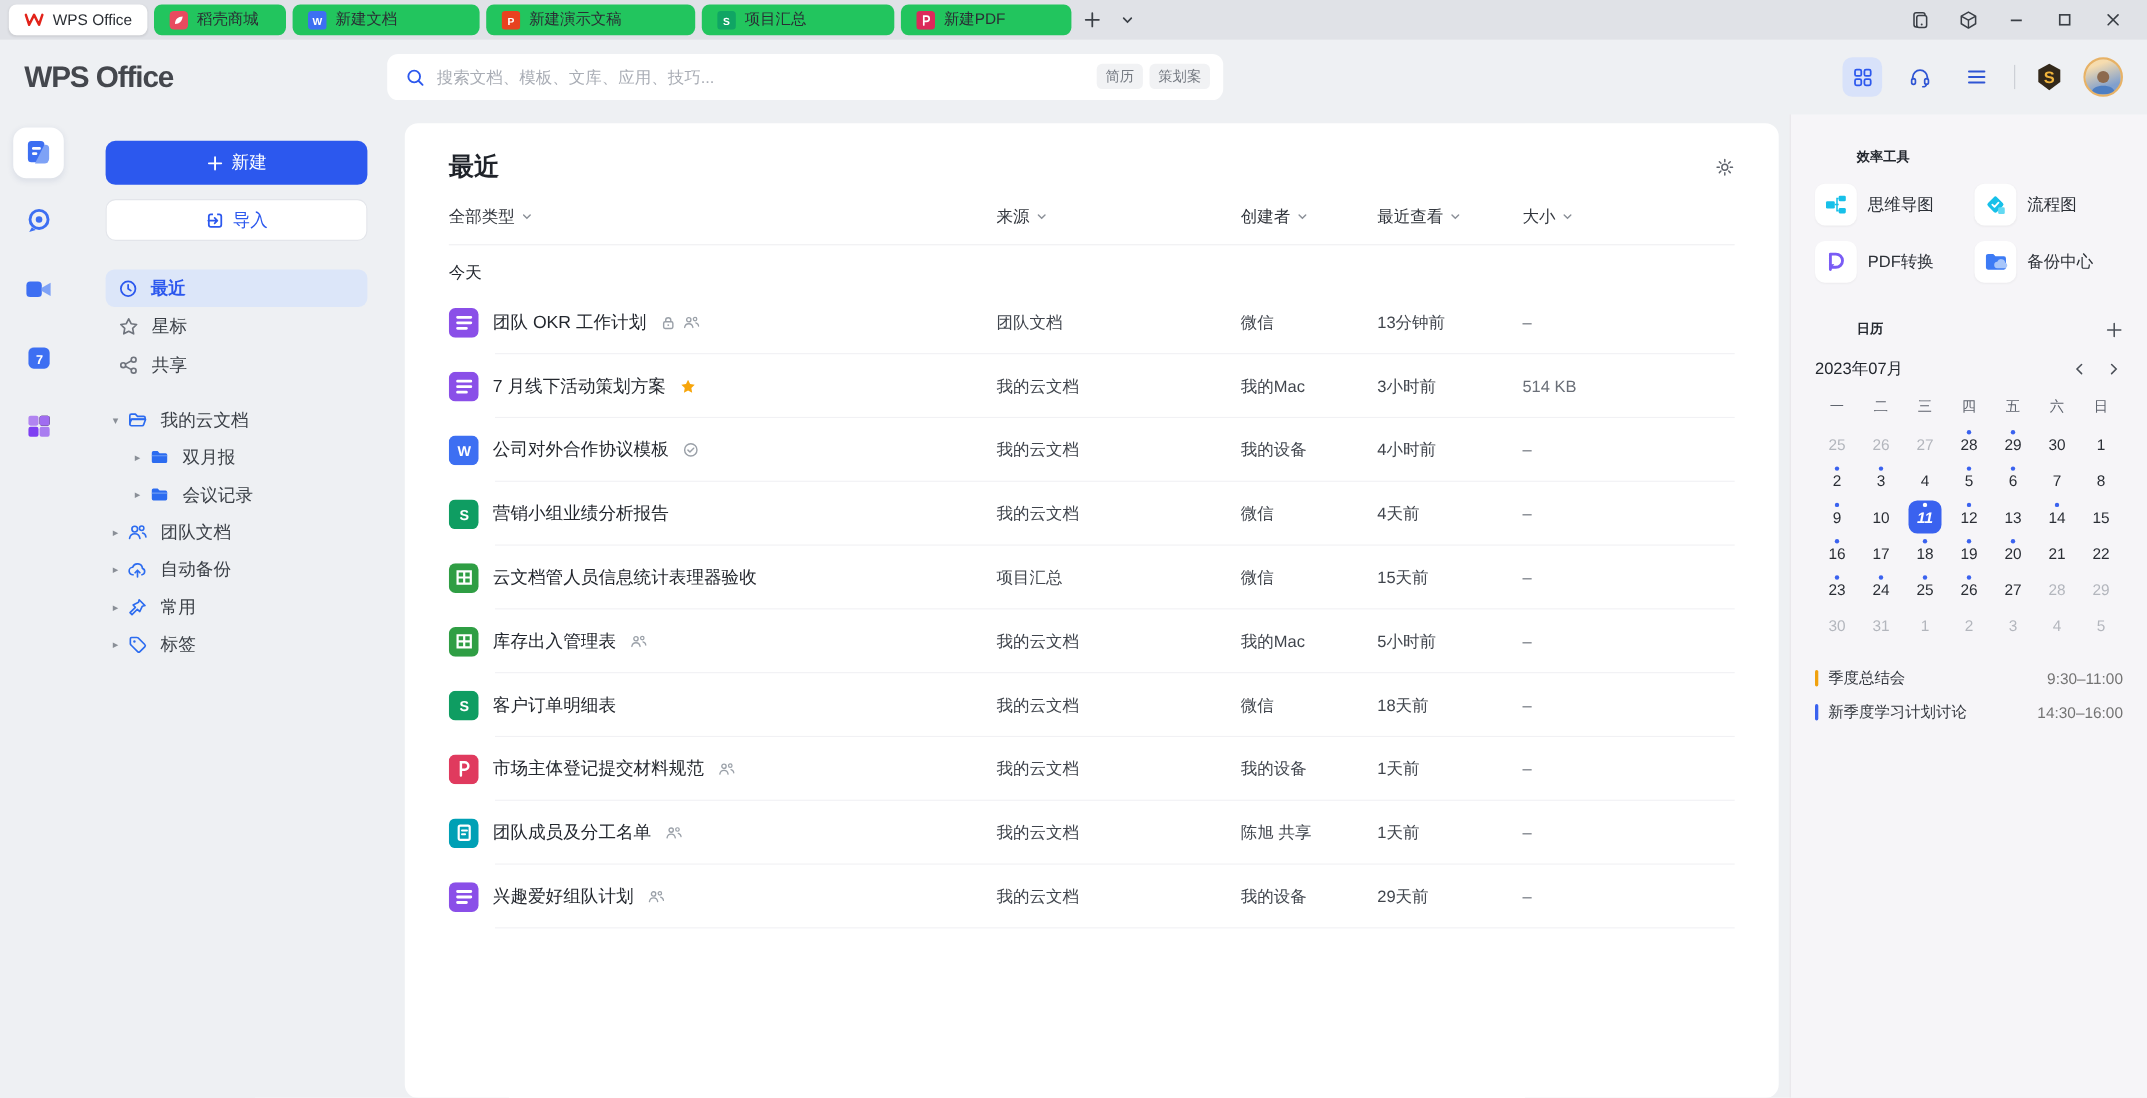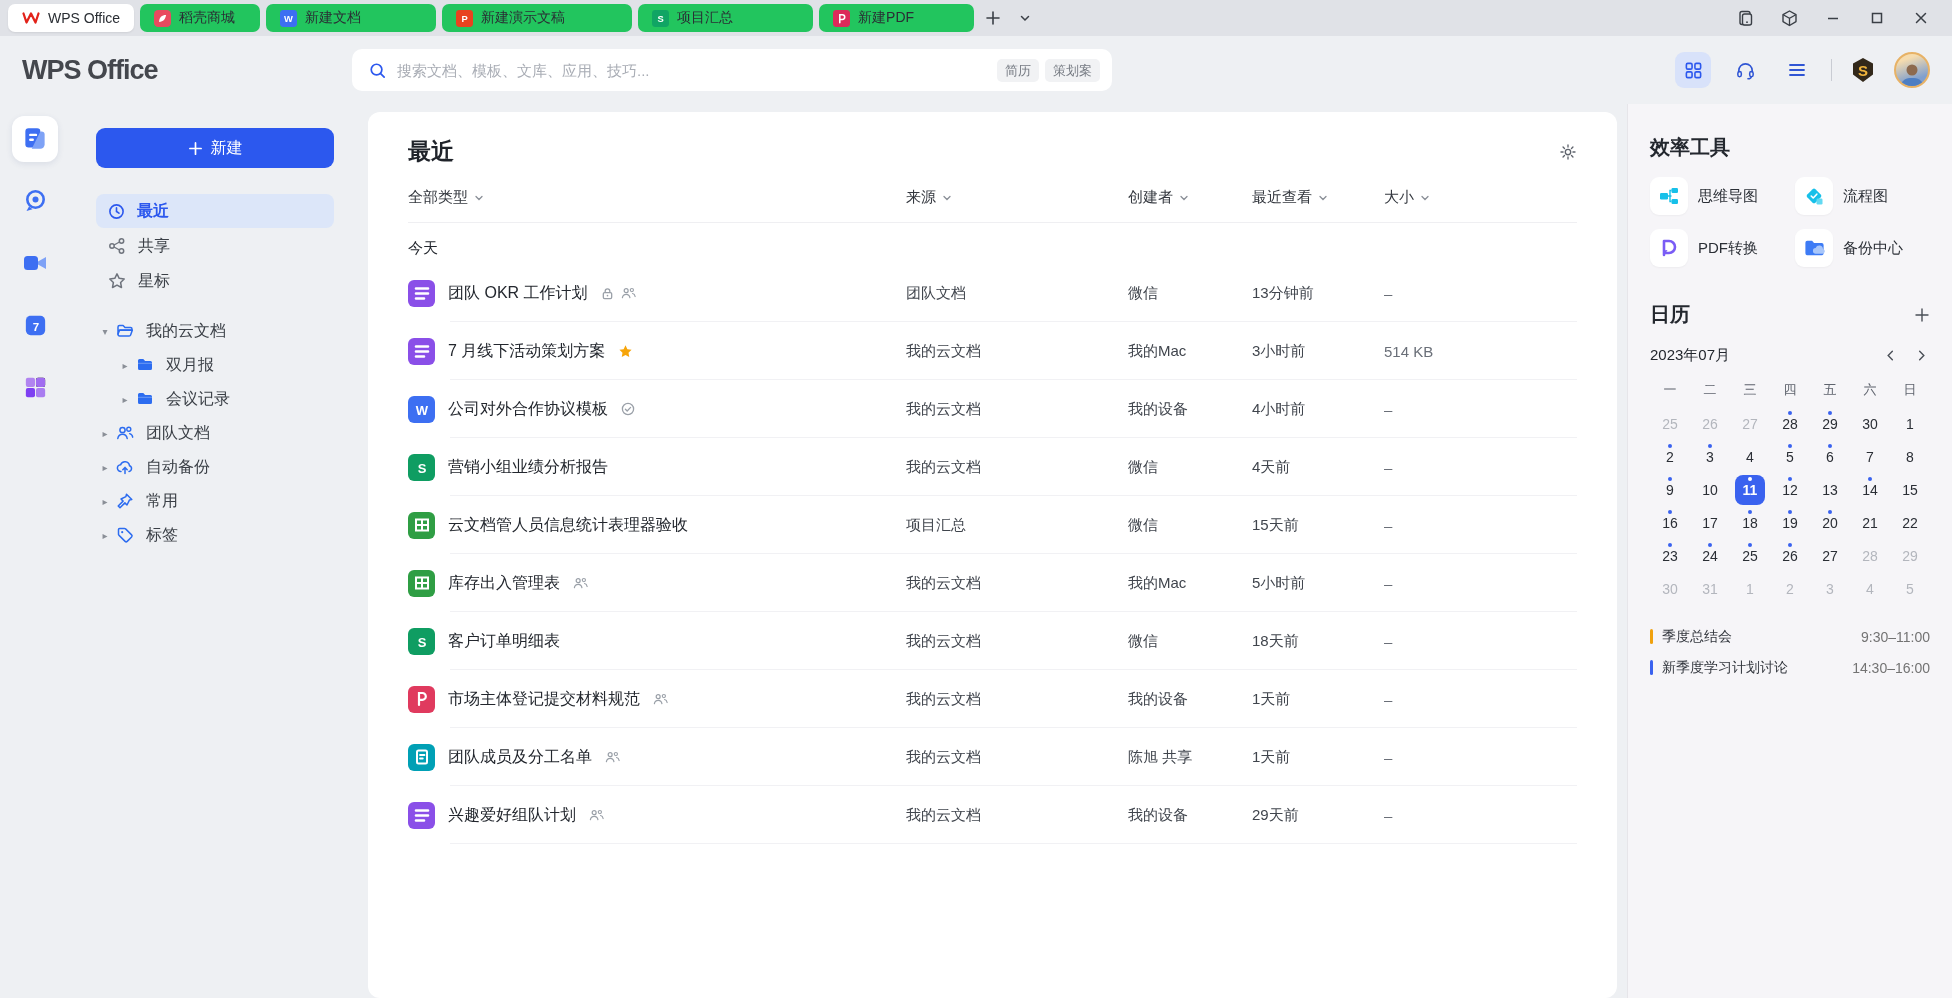--- a/index.html
+++ b/index.html
@@ -74,39 +74,39 @@
   .frow::after { content:""; position:absolute; left:42px; right:0; bottom:0; height:1px; background:#f1f1f4; }
   .fname { display:flex; align-items:center; gap:13px; overflow:hidden; }
   .ficon { width:27px; height:27px; border-radius:6px; flex:none; display:flex; align-items:center; justify-content:center; }
   .fn-text { font-size:16px; color:#23272e; white-space:nowrap; }
   .fbadges { display:inline-flex; align-items:center; gap:7px; color:#9aa0a8; }
   .fmeta { font-size:15px; color:#40454d; }
   .fsize { font-size:15px; color:#6a6f78; }
 
   
   .rpanel { width:325px; background:#f6f5f8; border-left:1px solid #e6e5e9; padding:30px 22px 0 22px; }
-  .rp-title { font-size:20px; font-weight:bold; color:#23272e; }
+  .rp-title { font-size:12px; font-weight:bold; color:#23272e;margin-left:38px; }
   .tools { display:grid; grid-template-columns:1fr 1fr; gap:14px 10px; margin-top:16px; }
   .tool { display:flex; align-items:center; gap:10px; font-size:15px; color:#2b2f36; }
   .toolico { width:38px; height:38px; background:#fff; border-radius:9px; display:flex; align-items:center; justify-content:center;
              box-shadow:0 1px 2px rgba(0,0,0,.04); }
   .calhead { display:flex; align-items:center; justify-content:space-between; margin-top:34px; }
   .calnav { display:flex; align-items:center; justify-content:space-between; margin-top:18px; padding-right:2px; }
   .monthlbl { font-size:15px; color:#23272e; }
   .calarrows { display:flex; gap:18px; color:#4a4f57; }
   .calgrid { display:grid; grid-template-columns:repeat(7,1fr); margin-top:10px; row-gap:1px; }
   .wd { text-align:center; font-size:13px; color:#5f646e; padding:6px 0 8px; }
   .dcell { height:32px; display:flex; align-items:center; justify-content:center; }
   .dinner { width:30px; height:30px; display:flex; flex-direction:column; align-items:center; justify-content:flex-start;
             border-radius:8px; padding-top:2px; }
   .ddot { width:4px; height:4px; border-radius:50%; margin-bottom:1px; background:transparent; }
   .dinner.dot .ddot { background:#3a62ef; }
   .dnum { font-size:14px; color:#2a2e35; line-height:17px; }
   .dinner.muted .dnum { color:#b3b6bd; }
-  .dinner.sel { background:#3a62ef; }
+  .dinner.sel { background:#3a62ef;font-style:italic; }
   .dinner.sel .dnum { color:#fff; font-weight:bold; }
   .dinner.sel .ddot { background:#fff; }
   .events { margin-top:16px; }
   .event { display:flex; align-items:center; height:31px; }
   .ebar { width:3px; height:15px; border-radius:2px; flex:none; }
   .etitle { font-size:14px; color:#33373e; margin-left:9px; flex:1; white-space:nowrap; }
   .etime { font-size:14px; color:#737373; }
 </style>
 </head>
 <body>
@@ -319,48 +319,57 @@
 
     <div class="sidebar">
       <button class="btn-new">
         <span class="ic">
             <svg width="15" height="15" viewBox="0 0 16 16">
               <path d="M8 2v12M2 8h12" stroke="#fff" stroke-width="1.8" stroke-linecap="round"></path>
             </svg>
           </span>
         <span>新建</span>
       </button>
+      <button class="btn-import">
+        <span class="ic">
+            <svg width="17" height="17" viewBox="0 0 18 18">
+              <path d="M7 3H5a2 2 0 00-2 2v8a2 2 0 002 2h8a2 2 0 002-2V5a2 2 0 00-2-2h-2" fill="none" stroke="#2c58ee" stroke-width="1.7"></path>
+              <path d="M2.5 9H11M8.6 6.4L11.2 9l-2.6 2.6" fill="none" stroke="#2c58ee" stroke-width="1.7" stroke-linecap="round" stroke-linejoin="round"></path>
+            </svg>
+          </span>
+        <span>导入</span>
+      </button>
       <div class="nav" id="sidenav">
           <div class="navitem active">
             <span class="ic">
               <svg width="17" height="17" viewBox="0 0 18 18">
                 <circle cx="9" cy="9" r="7" fill="none" stroke="currentColor" stroke-width="1.7"></circle>
                 <path d="M9 5.2V9l2.6 1.8" fill="none" stroke="currentColor" stroke-width="1.7" stroke-linecap="round"></path>
               </svg>
             </span>
             <span>最近</span>
+          </div>
+          <div class="navitem">
+            <span class="ic">
+              <svg width="18" height="18" viewBox="0 0 18 18">
+                <path d="M9 1.8l2.2 4.5 5 .7-3.6 3.5.9 5L9 13.1l-4.5 2.4.9-5L1.8 7l5-.7z" fill="none" stroke="currentColor" stroke-width="1.5" stroke-linejoin="round"></path>
+              </svg>
+            </span>
+            <span>星标</span>
           </div>
           <div class="navitem">
             <span class="ic">
               <svg width="18" height="18" viewBox="0 0 18 18">
                 <circle cx="4" cy="9" r="2.2" fill="none" stroke="currentColor" stroke-width="1.5"></circle>
                 <circle cx="13.5" cy="4" r="2.2" fill="none" stroke="currentColor" stroke-width="1.5"></circle>
                 <circle cx="13.5" cy="14" r="2.2" fill="none" stroke="currentColor" stroke-width="1.5"></circle>
                 <path d="M6 8l5.5-3M6 10l5.5 3" stroke="currentColor" stroke-width="1.4"></path>
               </svg>
             </span>
             <span>共享</span>
-          </div>
-          <div class="navitem">
-            <span class="ic">
-              <svg width="18" height="18" viewBox="0 0 18 18">
-                <path d="M9 1.8l2.2 4.5 5 .7-3.6 3.5.9 5L9 13.1l-4.5 2.4.9-5L1.8 7l5-.7z" fill="none" stroke="currentColor" stroke-width="1.5" stroke-linejoin="round"></path>
-              </svg>
-            </span>
-            <span>星标</span>
           </div>
         </div>
       <div class="tree" id="sidetree">
           <div class="treeitem">
             <span class="caret">▾</span>
             <span class="ic">
               <svg width="18" height="18" viewBox="0 0 18 18">
                 <path d="M2 5a1.5 1.5 0 011.5-1.5h3.6L9 5.5h5.5A1.5 1.5 0 0116 7v1H4.2a1.8 1.8 0 00-1.7 1.3L2 12z" fill="none" stroke="currentColor" stroke-width="1.5" stroke-linejoin="round"></path>
                 <path d="M2 12l1.5-3.7h12.8L14.6 13a1.5 1.5 0 01-1.4 1H3.5A1.5 1.5 0 012 12.5z" fill="none" stroke="currentColor" stroke-width="1.5" stroke-linejoin="round"></path>
               </svg>

